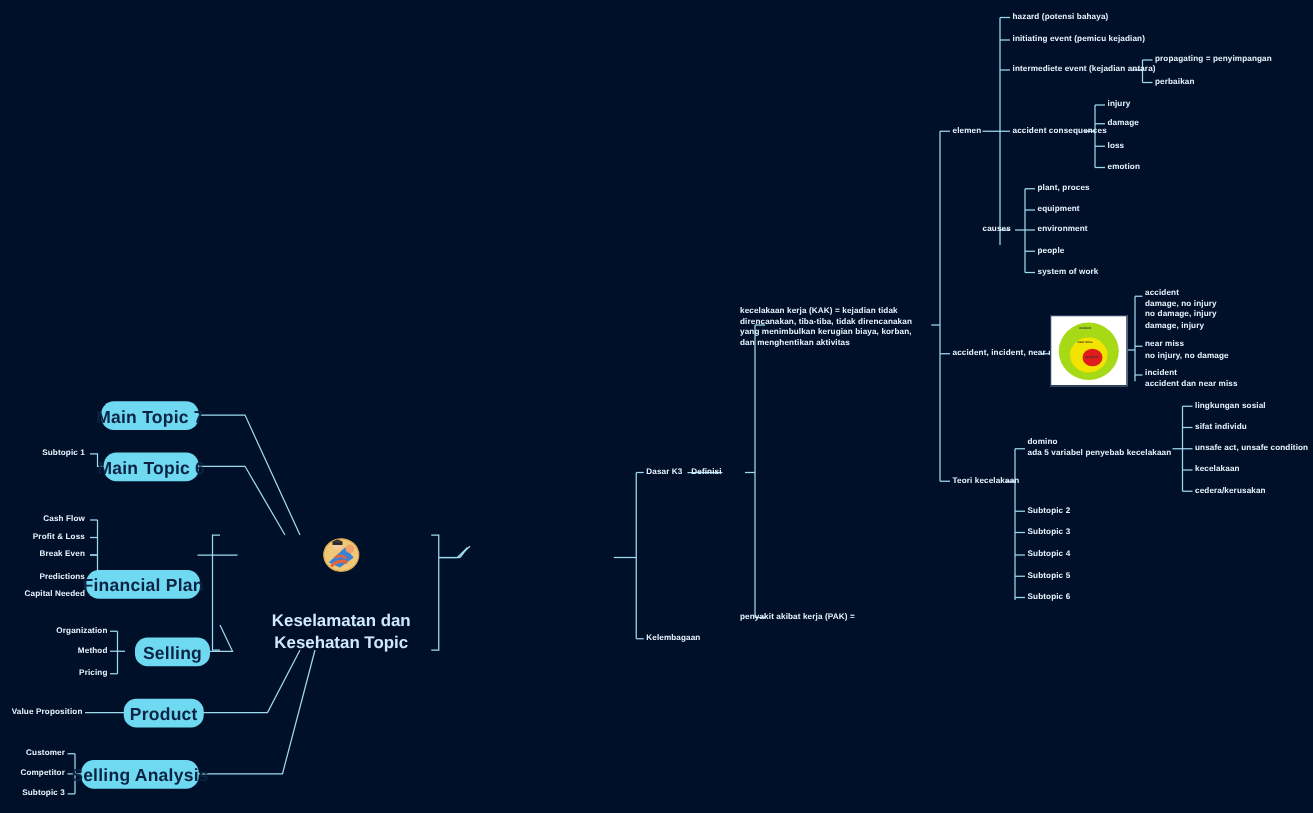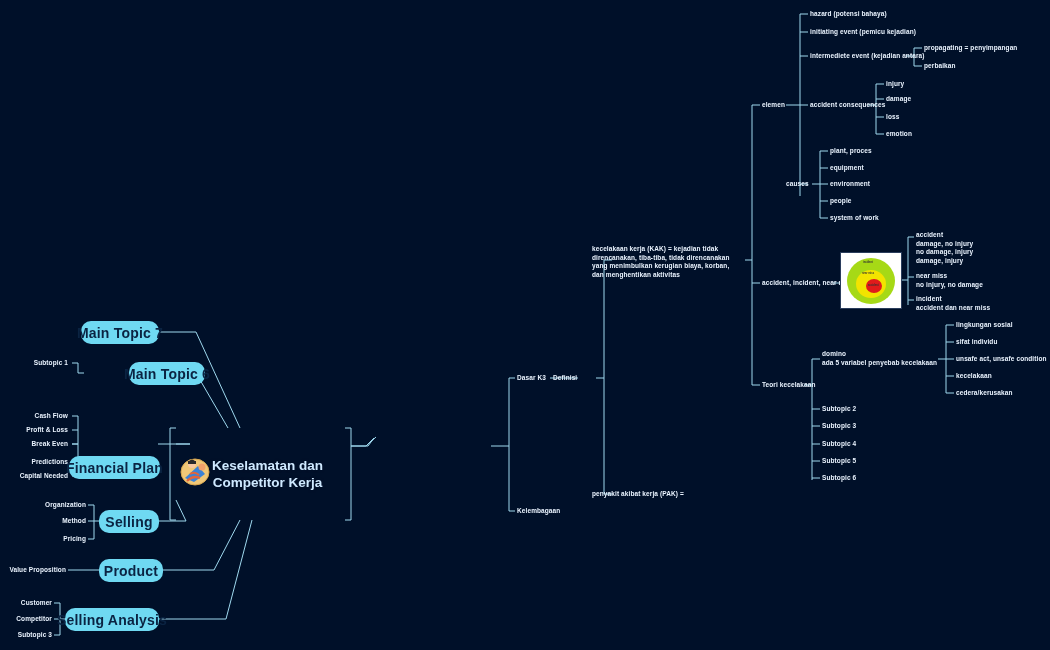--- a/index.html
+++ b/index.html
@@ -30,22 +30,22 @@
   
   .leaf{
     color:#eaf4ff;font-size:6.5px;font-weight:bold;
     letter-spacing:.1px;line-height:8.6px;
   }
   .leaf.r{text-align:right;}
   .leaf.multiline{white-space:normal;}
 
   
   #center-node{
-    position:absolute;left:178px;top:426px;width:150px;height:96px;
-    display:flex;flex-direction:row;align-items:center;justify-content:flex-start;
+    position:absolute;left:198px;top:426px;width:150px;height:96px;
+    display:flex;flex-direction:column;align-items:center;justify-content:space-between;
   }
   #center-title{
     color:#cfe9ff;font-size:13.5px;font-weight:bold;text-align:center;
     line-height:17px;text-shadow:0 0 3px #001029;
   }
   #center-emoji{
     width:34px;height:34px;margin-bottom:6px;position:relative;
   }
 
   
@@ -190,37 +190,37 @@
         <circle cx="14" cy="10" r="4" fill="#f7c9a3"></circle>
         <path d="M10,8 q4,-5 8,0 q-4,-2 -8,0Z" fill="#2b2b2b"></path>
         <path d="M10,7 h8 v3 h-8Z" fill="#2b2b2b"></path>
         <circle cx="24" cy="13" r="3.5" fill="#f2a06a"></circle>
         <path d="M9,27 q6,-6 13,-3" stroke="#e2643a" stroke-width="2.4" fill="none"></path>
         <path d="M12,20 q5,-3 9,1" stroke="#e2643a" stroke-width="2" fill="none"></path>
       </svg>
     </div>
     <div id="center-title">
       <div>Keselamatan dan</div>
-      <div>Competitor Kerja</div>
+      <div>Kesehatan Topic</div>
     </div>
   </div>
 
   <div class="node pill big" style="left:82px;top:322px;width:76px;">Main Topic 7</div>
 
-  <div class="node pill big" style="left:84px;top:363px;width:74px;margin-left:46px;">Main Topic 6</div>
+  <div class="node pill big" style="left:84px;top:363px;width:74px;">Main Topic 6</div>
   <div class="node leaf r" style="left:24px;top:359px;width:44px;">Subtopic 1</div>
 
   <div class="node pill big" style="left:70px;top:434px;width:89px;margin-top:23px;">Financial Plan</div>
   <div class="node leaf r" style="left:16px;top:412px;width:52px;">Cash Flow</div>
   <div class="node leaf r" style="left:16px;top:426px;width:52px;">Profit &amp; Loss</div>
   <div class="node leaf r" style="left:16px;top:440px;width:52px;">Break Even</div>
   <div class="node leaf r" style="left:16px;top:458px;width:52px;">Predictions</div>
   <div class="node leaf r" style="left:10px;top:472px;width:58px;">Capital Needed</div>
 
-  <div class="node pill big" style="left:100px;top:511px;width:58px;">Selling</div>
+  <div class="node pill big" style="left:109px;top:511px;width:58px;">Selling</div>
   <div class="node leaf r" style="left:34px;top:501px;width:52px;">Organization</div>
   <div class="node leaf r" style="left:34px;top:517px;width:52px;">Method</div>
   <div class="node leaf r" style="left:34px;top:535px;width:52px;">Pricing</div>
 
   <div class="node pill big" style="left:100px;top:560px;width:62px;">Product</div>
   <div class="node leaf r" style="left:6px;top:566px;width:60px;">Value Proposition</div>
 
   <div class="node pill big" style="left:66px;top:609px;width:92px;">Selling Analysis</div>
   <div class="node leaf r" style="left:2px;top:599px;width:50px;">Customer</div>
   <div class="node leaf r" style="left:2px;top:615px;width:50px;">Competitor</div>

